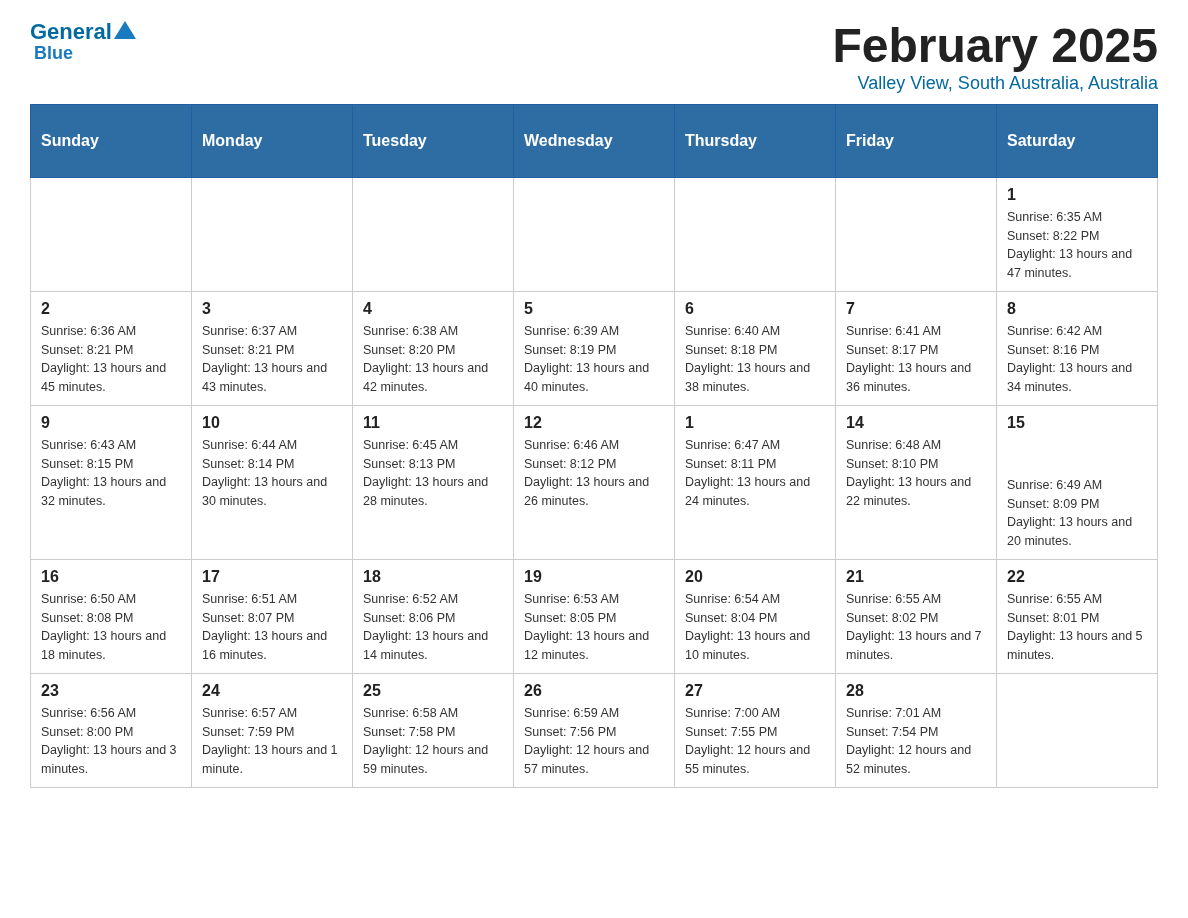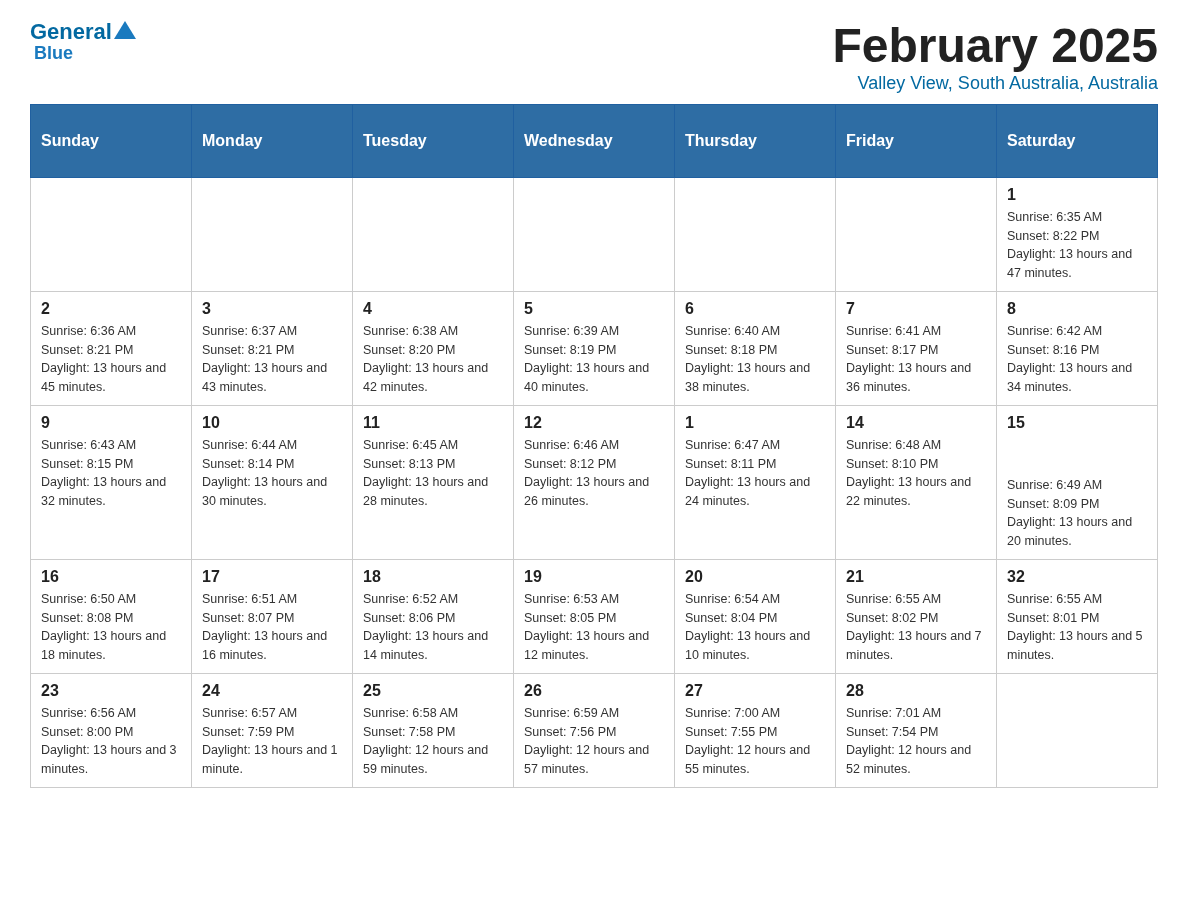--- a/index.html
+++ b/index.html
@@ -258,21 +258,21 @@
 Sunset: 8:04 PM
 Daylight: 13 hours and 10 minutes.</div>
         </td>
         <td>
           <div class="day-number">21</div>
           <div class="day-info" style="white-space: pre-line;">Sunrise: 6:55 AM
 Sunset: 8:02 PM
 Daylight: 13 hours and 7 minutes.</div>
         </td>
         <td>
-          <div class="day-number">32</div>
+          <div class="day-number">22</div>
           <div class="day-info" style="white-space: pre-line;">Sunrise: 6:55 AM
 Sunset: 8:01 PM
 Daylight: 13 hours and 5 minutes.</div>
         </td>
       </tr>
       <tr class="row-divider">
         <td>
           <div class="day-number">23</div>
           <div class="day-info" style="white-space: pre-line;">Sunrise: 6:56 AM
 Sunset: 8:00 PM

